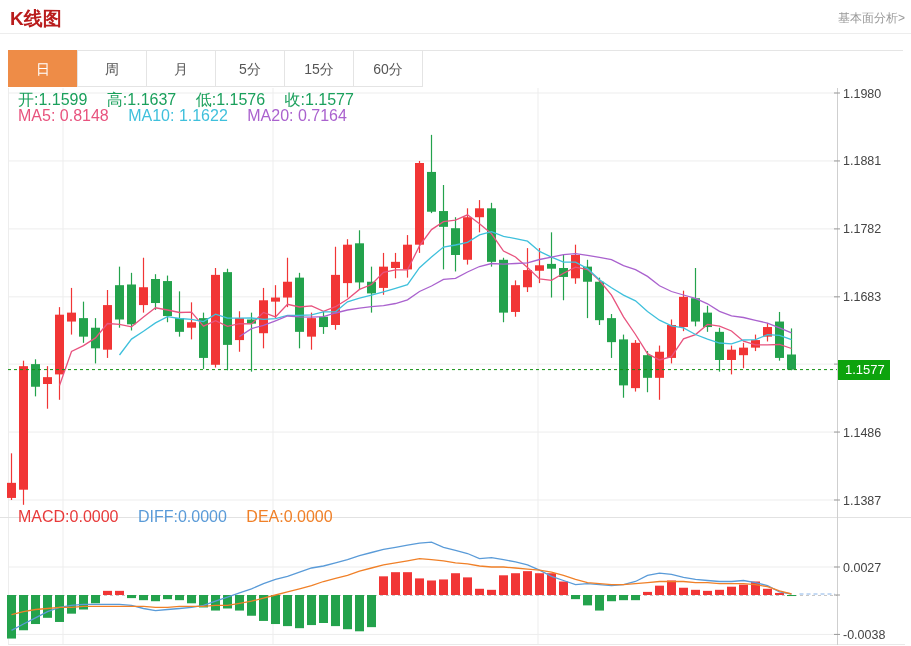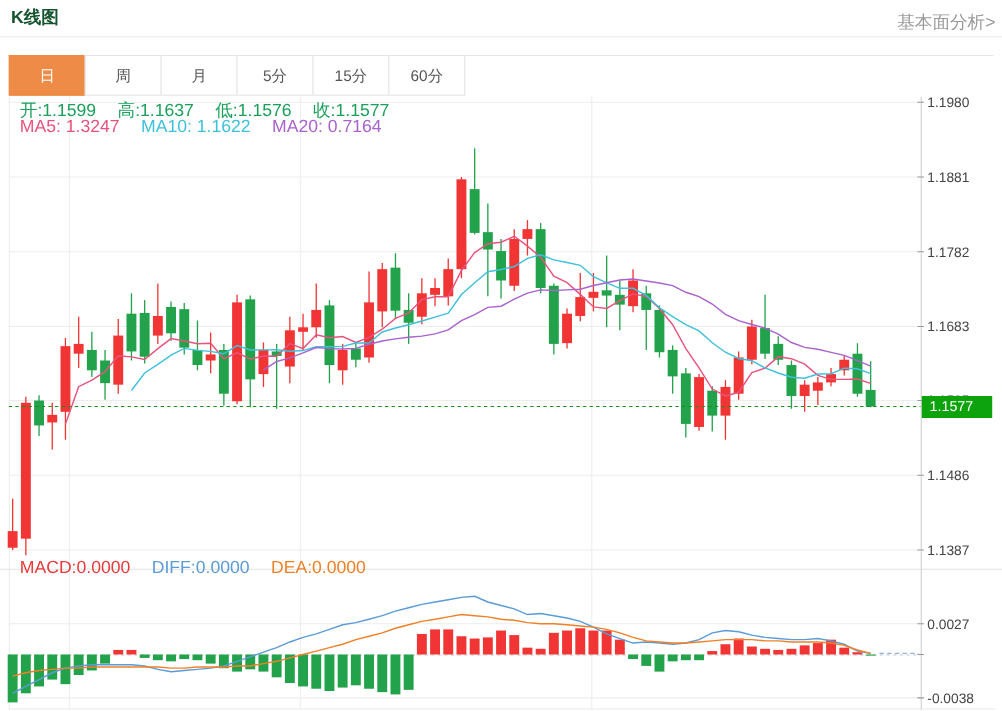--- a/index.html
+++ b/index.html
@@ -6,35 +6,35 @@
     --accent-orange:#ee8c47; --green-text:#1ba05c; --price-label-bg:#0da30d;
     --dashed-line:#129012; --candle-up:#f13535; --candle-down:#23a24c;
     --ma5:#e8537e; --ma10:#3fc0dc; --ma20:#aa62ce;
     --diff-blue:#5a9bd8; --dea-orange:#f08028; --macd-red:#e83a3a;
     --link-gray:#999999;
   }
   *{box-sizing:border-box;margin:0;padding:0}
   body{width:911px;height:646px;background:#fff;font-family:"Liberation Sans","DejaVu Sans",sans-serif;overflow:hidden}
   .page{position:relative;width:911px;height:646px}
   #chart-svg{position:absolute;left:0;top:0;z-index:1}
-  .title{position:absolute;left:10px;top:6px;font-size:16px;font-weight:bold;color:#14532d;z-index:3}
-  .link{position:absolute;right:6px;top:10px;font-size:16px;color:var(--link-gray);text-decoration:none;z-index:3;cursor:pointer}
+  .title{position:absolute;left:10px;top:6px;font-size:19px;font-weight:bold;color:#b91c1c;z-index:3}
+  .link{position:absolute;right:6px;top:10px;font-size:12px;color:var(--link-gray);text-decoration:none;z-index:3;cursor:pointer}
   .tabs{position:absolute;left:8px;top:50px;display:flex;z-index:3}
   .tab{width:70px;height:37px;line-height:36px;text-align:center;font-size:14px;color:#555;
        background:#fff;border:1px solid #e4e4e4;margin-left:-1px;cursor:pointer}
   .tab:first-child{margin-left:0}
   .tab.active{background:var(--accent-orange);border-color:var(--accent-orange);color:#fff}
   .legend{position:absolute;z-index:3;font-size:16px;white-space:nowrap}
   .legend span{margin-right:15px}
   .l1{left:18px;top:90px;color:var(--green-text)}
   .l2{left:18px;top:107px}
   .l3{left:18px;top:508px}
   .c-ma5{color:var(--ma5)} .c-ma10{color:var(--ma10)} .c-ma20{color:var(--ma20)}
   .c-macd{color:var(--macd-red)} .c-diff{color:var(--diff-blue)} .c-dea{color:var(--dea-orange)}
-  .price-tag{position:absolute;left:838px;top:360px;width:64px;height:20px;line-height:20px;
+  .price-tag{position:absolute;left:838px;top:360px;width:52px;height:20px;line-height:20px;
              padding-left:7px;background:var(--price-label-bg);color:#fff;font-size:13px;z-index:4}
 </style>
 </head>
 <body>
 
 <div class="page">
   <svg id="chart-svg" width="911" height="646">
       <line x1="0" y1="33.5" x2="911" y2="33.5" stroke="#ededed"></line>
       <line x1="8" y1="50.5" x2="903" y2="50.5" stroke="#e5e5e5"></line>
       <line x1="8.5" y1="88" x2="8.5" y2="645" stroke="#ededed"></line>
@@ -293,21 +293,21 @@
   </div>
 
   <div class="legend l1">
     <span>开:1.1599</span>
     <span>高:1.1637</span>
     <span>低:1.1576</span>
     <span>收:1.1577</span>
   </div>
 
   <div class="legend l2">
-    <span class="c-ma5">MA5: 1.3247</span>
+    <span class="c-ma5">MA5: 0.8148</span>
     <span class="c-ma10">MA10: 1.1622</span>
     <span class="c-ma20">MA20: 0.7164</span>
   </div>
 
   <div class="legend l3">
     <span class="c-macd">MACD:0.0000</span>
     <span class="c-diff">DIFF:0.0000</span>
     <span class="c-dea">DEA:0.0000</span>
   </div>
 

